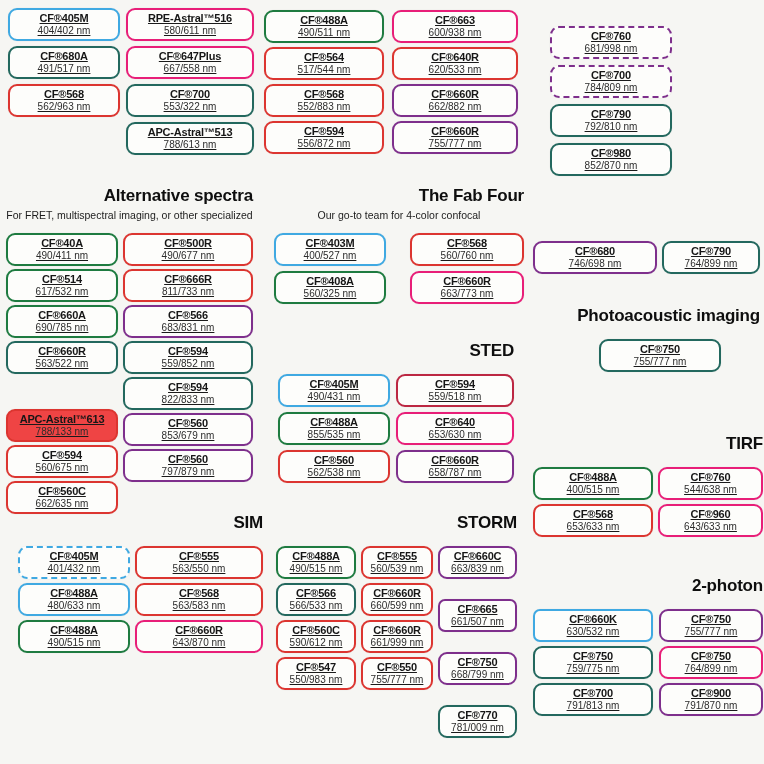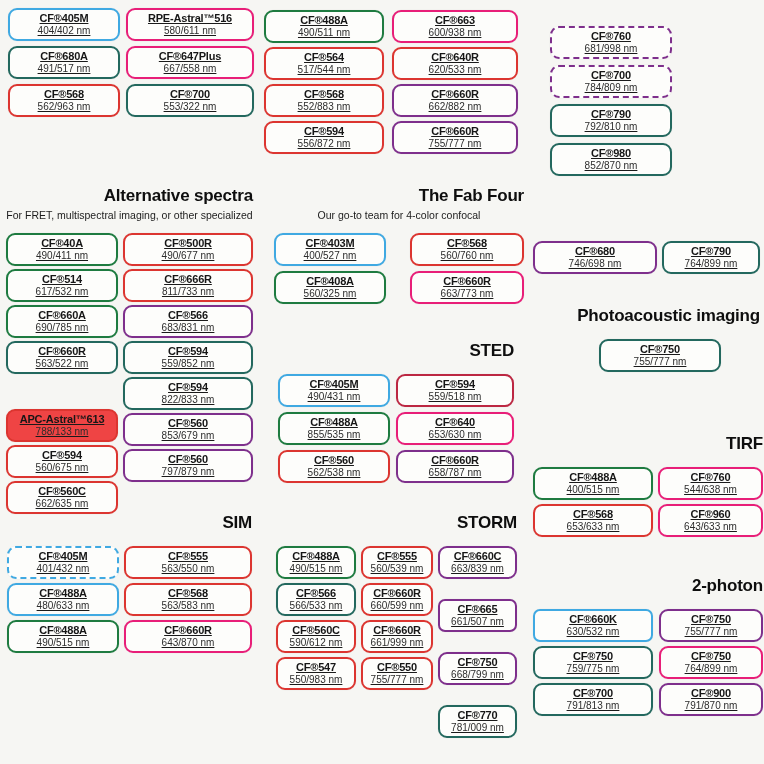--- a/index.html
+++ b/index.html
@@ -67,20 +67,24 @@
             <span class="v">580/611 nm</span>
           </div>
           <div class="pill" style="border-color: rgb(232, 30, 120); background: rgb(253, 253, 251);">
             <span class="n">CF®647Plus</span>
             <span class="v">667/558 nm</span>
           </div>
           <div class="pill" style="border-color: rgb(35, 104, 94); background: rgb(253, 253, 251);">
             <span class="n">CF®700</span>
             <span class="v">553/322 nm</span>
           </div>
+          <div class="pill" style="border-color: rgb(35, 104, 94); background: rgb(253, 253, 251);">
+            <span class="n">APC-Astral™513</span>
+            <span class="v">788/613 nm</span>
+          </div>
         </div>
       </div>
     </div>
     <div class="section" style="left: 264px; top: 10px;">
       <div class="cols" style="column-gap: 8px;">
         <div class="col" style="width: 120px; row-gap: 4px;">
           <div class="pill" style="border-color: rgb(30, 123, 64); background: rgb(253, 253, 251);">
             <span class="n">CF®488A</span>
             <span class="v">490/511 nm</span>
           </div>
@@ -309,21 +313,21 @@
             <span class="n">CF®760</span>
             <span class="v">544/638 nm</span>
           </div>
           <div class="pill" style="border-color: rgb(232, 30, 120); background: rgb(253, 253, 251);">
             <span class="n">CF®960</span>
             <span class="v">643/633 nm</span>
           </div>
         </div>
       </div>
     </div>
-    <div class="section" style="left: 7px; top: 513px;">
+    <div class="section" style="left: 18px; top: 513px;">
       <div class="section-title title-only">SIM</div>
       <div class="cols" style="column-gap: 5px;">
         <div class="col" style="width: 112px; row-gap: 4px;">
           <div class="pill dashed" style="border-color: rgb(63, 169, 226); background: rgb(253, 253, 251);">
             <span class="n">CF®405M</span>
             <span class="v">401/432 nm</span>
           </div>
           <div class="pill" style="border-color: rgb(63, 169, 226); background: rgb(253, 253, 251);">
             <span class="n">CF®488A</span>
             <span class="v">480/633 nm</span>

